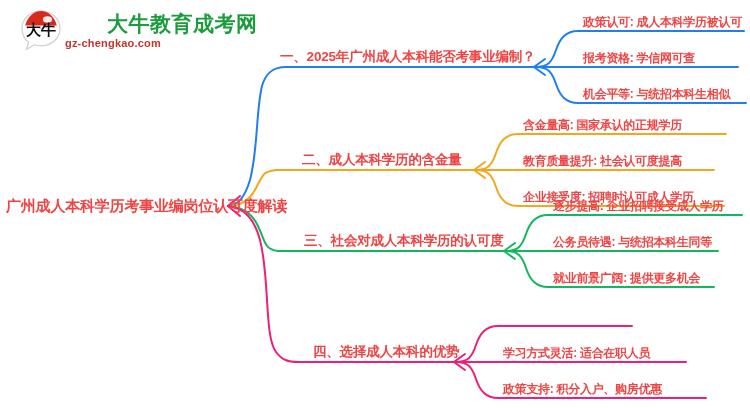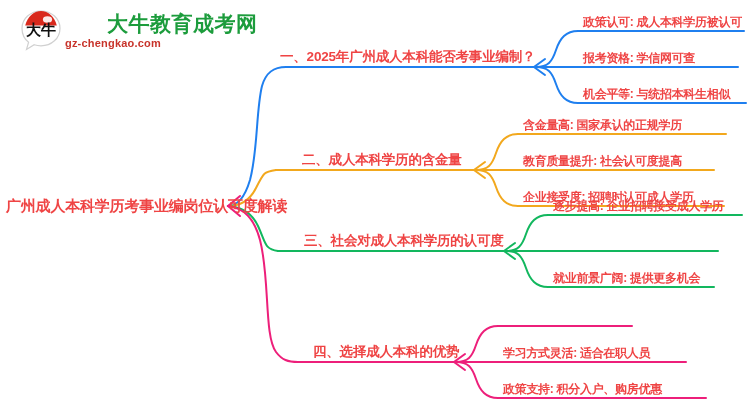--- a/index.html
+++ b/index.html
@@ -172,19 +172,20 @@
   <div class="node leaf-node" style="left:583px; top:50px;">报考资格: 学信网可查</div>
   <div class="node leaf-node" style="left:583px; top:86px;">机会平等: 与统招本科生相似</div>
 
   <div class="node branch-node" style="left:302px; top:151px;">二、成人本科学历的含金量</div>
   <div class="node leaf-node" style="left:523px; top:117px;">含金量高: 国家承认的正规学历</div>
   <div class="node leaf-node" style="left:523px; top:153px;">教育质量提升: 社会认可度提高</div>
   <div class="node leaf-node" style="left:523px; top:189px;">企业接受度: 招聘时认可成人学历</div>
 
   <div class="node branch-node" style="left:304px; top:232px;">三、社会对成人本科学历的认可度</div>
   <div class="node leaf-node" style="left:553px; top:198px;">逐步提高: 企业招聘接受成人学历</div>
+  <div class="node leaf-node" style="left:553px; top:234px;">公务员待遇: 与统招本科生同等</div>
   <div class="node leaf-node" style="left:553px; top:270px;">就业前景广阔: 提供更多机会</div>
 
   <div class="node branch-node" style="left:313px; top:343px;">四、选择成人本科的优势</div>
   <div class="node leaf-node" style="left:503px; top:345px;">学习方式灵活: 适合在职人员</div>
   <div class="node leaf-node" style="left:503px; top:381px;">政策支持: 积分入户、购房优惠</div>
 
 </div>
 
 </body></html>

